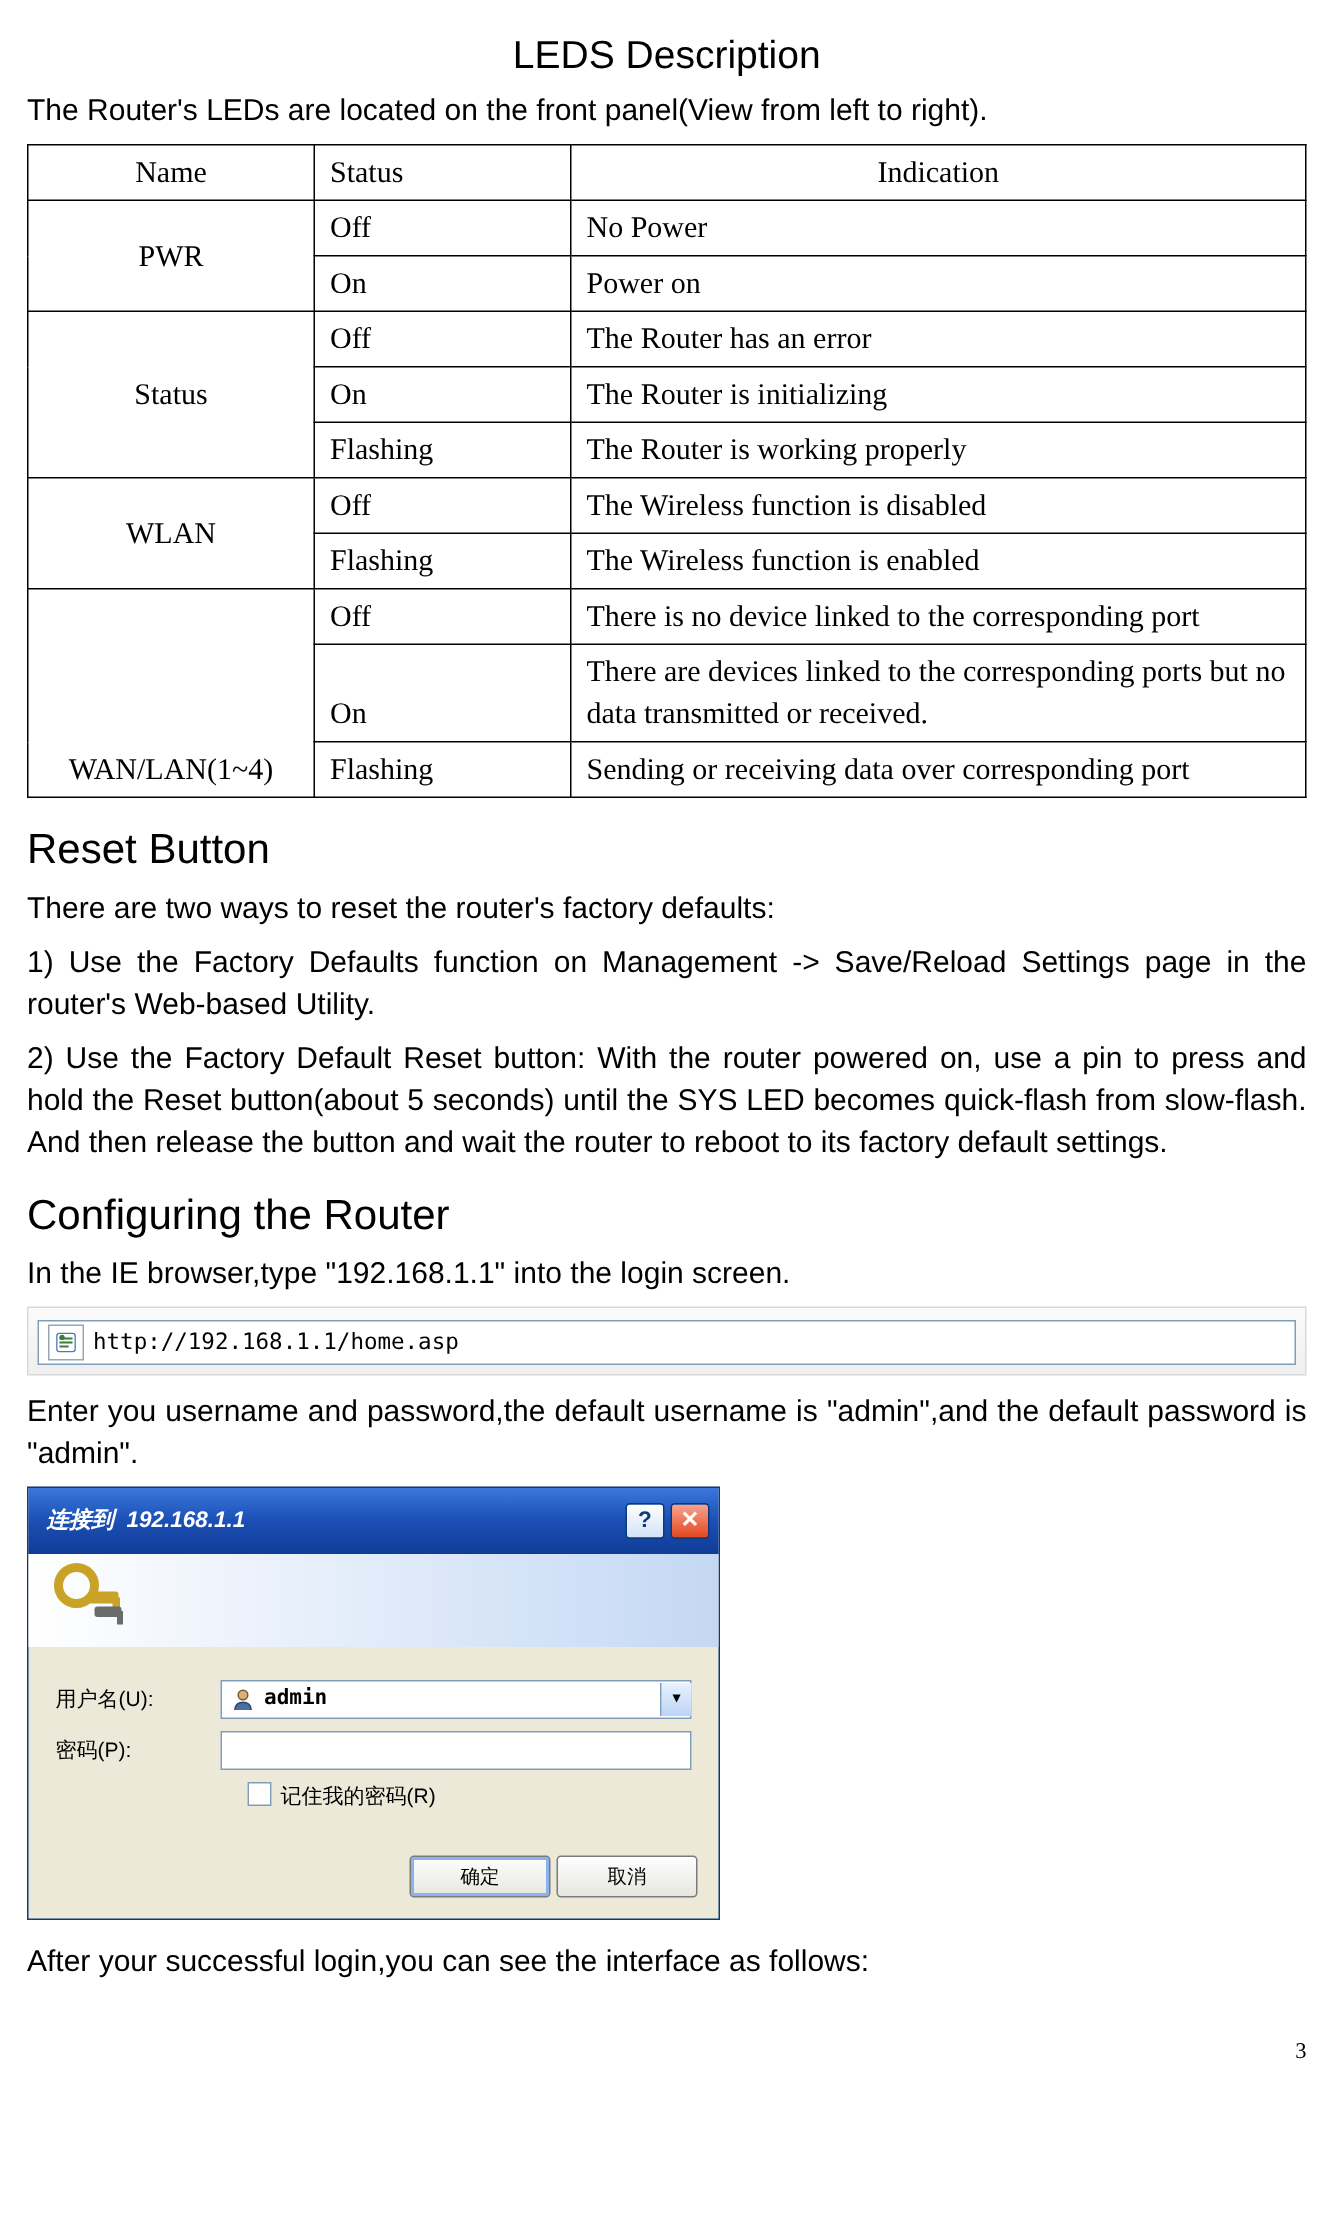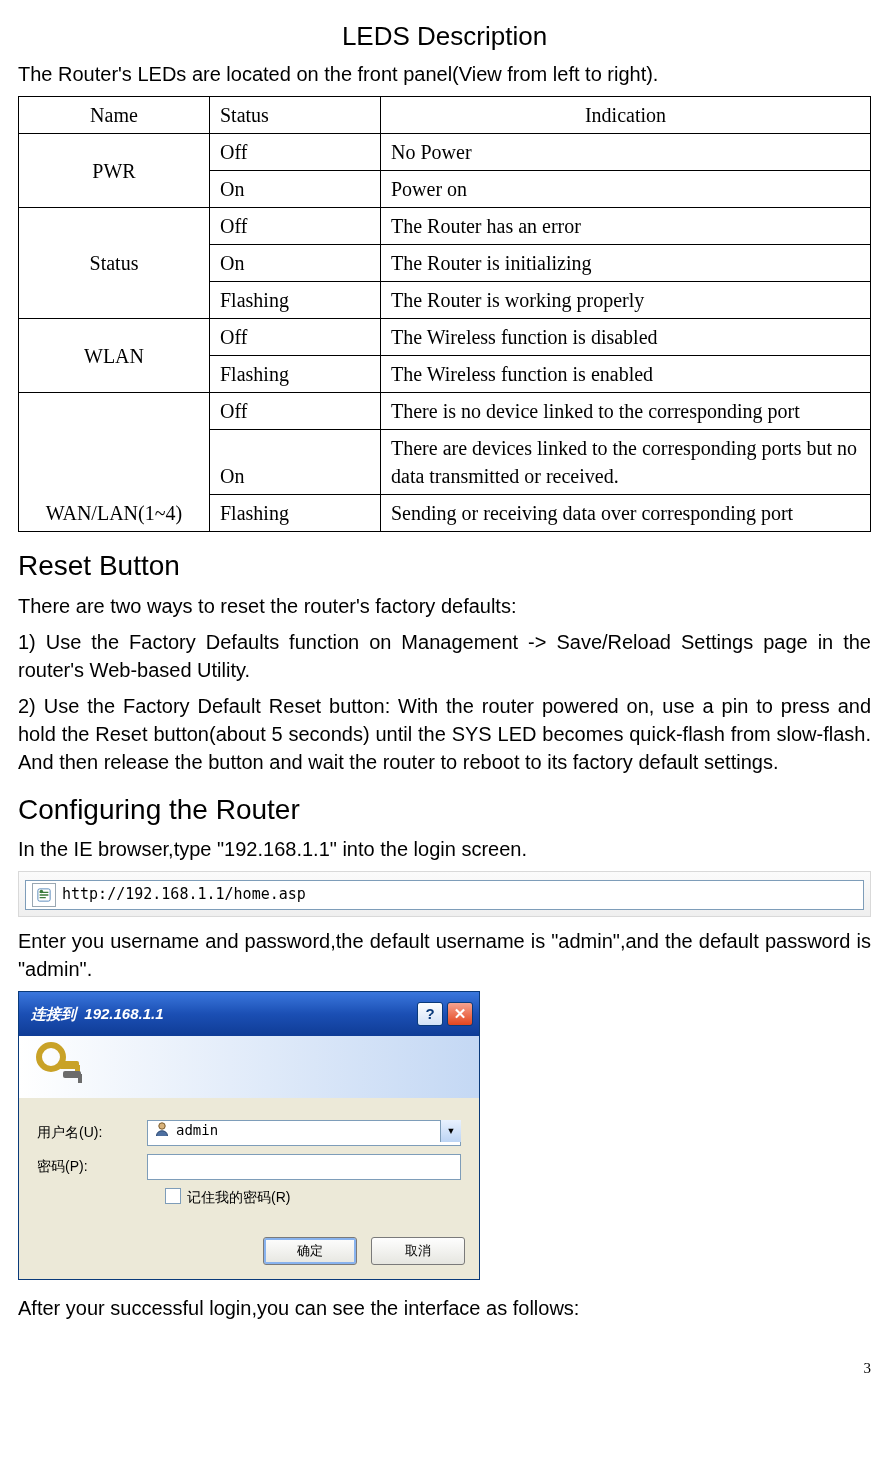--- a/index.html
+++ b/index.html
@@ -97,35 +97,35 @@
     padding: 0 16px;
   }
   .dlg .banner svg { width: 48px; height: 46px; }
   .dlg .content { padding: 14px 18px 4px 18px; }
   .dlg .row { display: flex; align-items: center; margin: 8px 0; }
   .dlg .row .lbl { width: 110px; }
   .dlg .row .fieldwrap { flex: 1; display:flex; align-items:center; }
   .dlg .combo, .dlg .txt {
     flex: 1; height: 24px;
     border: 1px solid #7e9db9; background:#fff;
-    display: flex; padding: 0 6px;
-    font-family: "SimSun","NSimSun",monospace; font-size: 14px;
+    display: flex; align-items:center; padding: 0 6px;
+    font-family: "SimSun","NSimSun",monospace; font-size: 14px; font-weight: bold;
   }
   .dlg .combo .val { flex:1; }
   .dlg .combo .usericon { margin-right: 6px; display:flex; }
   .dlg .combo .dd {
     width: 20px; height: 22px;
     background: linear-gradient(#e9f2ff,#bcd4f4);
     border-left: 1px solid #7e9db9;
     display:flex; align-items:center; justify-content:center;
     margin: -1px -7px -1px 4px;
   }
   .dlg .chkrow { margin-left: 128px; display:flex; align-items:flex-start; gap:6px; margin-top:6px; margin-bottom:18px;}
   .dlg .chkbox { width:14px; height:14px; border:1px solid #7e9db9; background:#fff; }
-  .dlg .buttons { display:flex; justify-content:flex-end; gap:14px; padding: 8px 14px 14px 14px; }
+  .dlg .buttons { display:flex; justify-content:flex-end; gap:4px; padding: 8px 14px 14px 14px; }
   .dlg .btn {
     min-width: 92px; height: 26px;
     border: 1px solid #7a7a7a; border-radius:3px;
     background: linear-gradient(#fefefe,#e6e6e0);
     display:flex; align-items:center; justify-content:center;
     font-size: 13px;
   }
   .dlg .btn.primary { box-shadow: 0 0 0 2px #88b3ee inset; }
   .dlg .server { font-size: 14px; margin: 2px 0 10px 2px; }
   .page-num {

